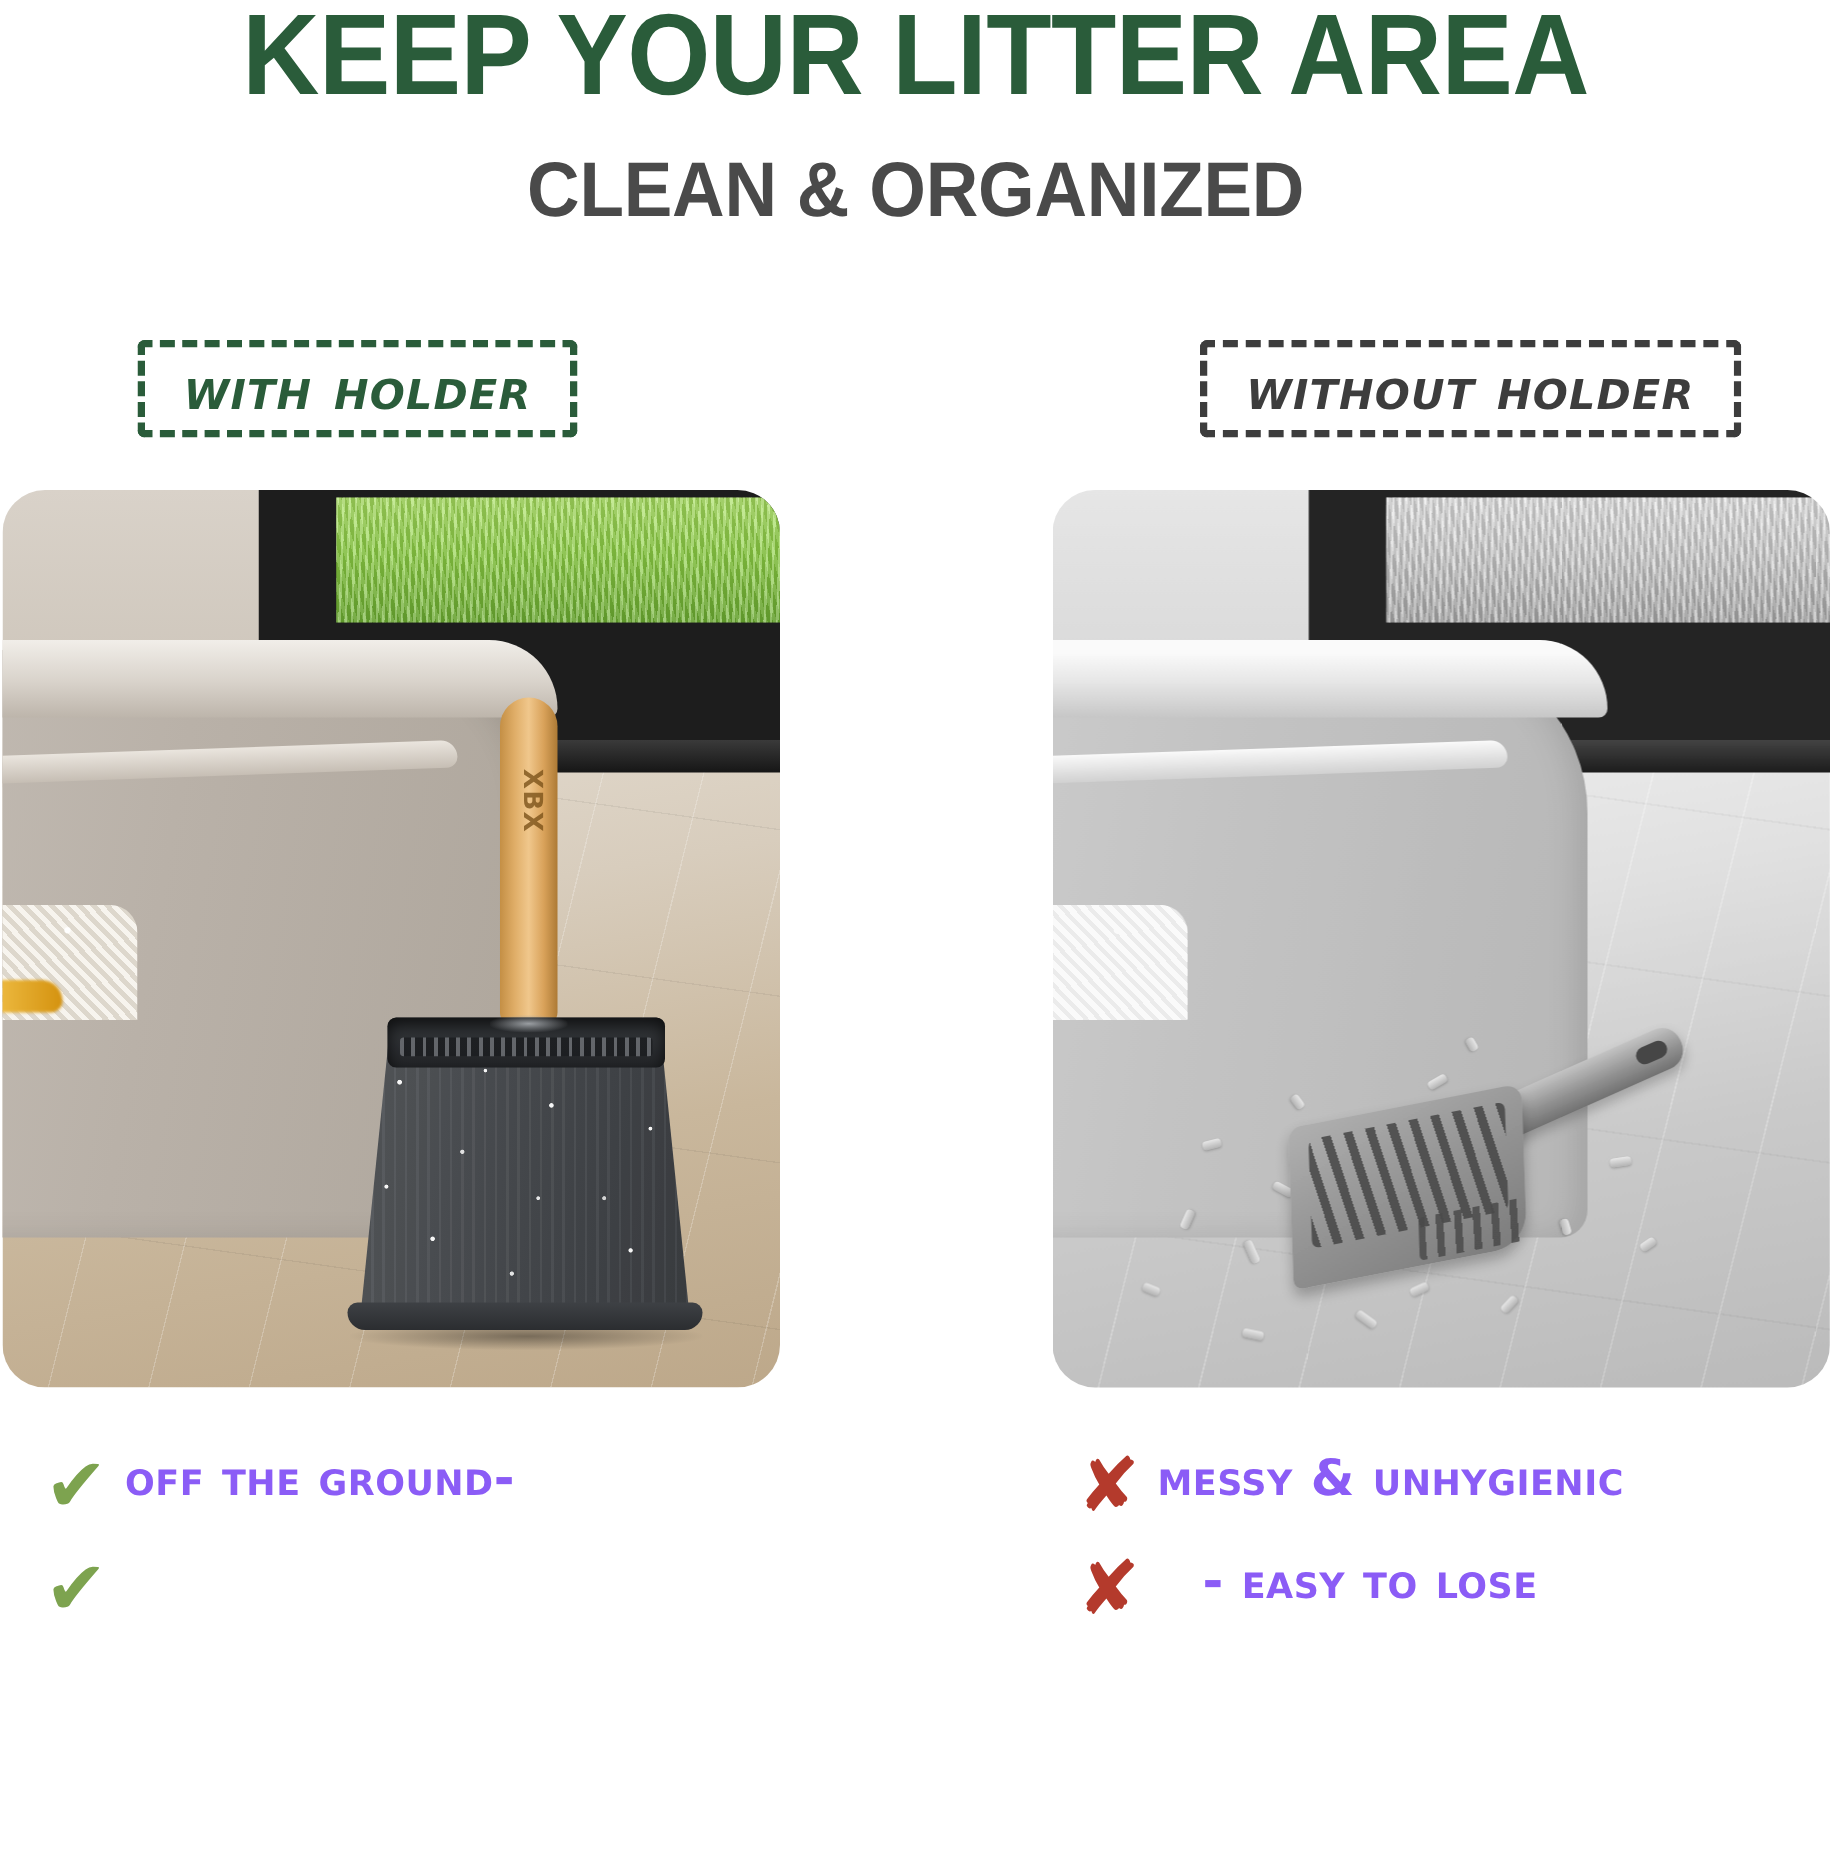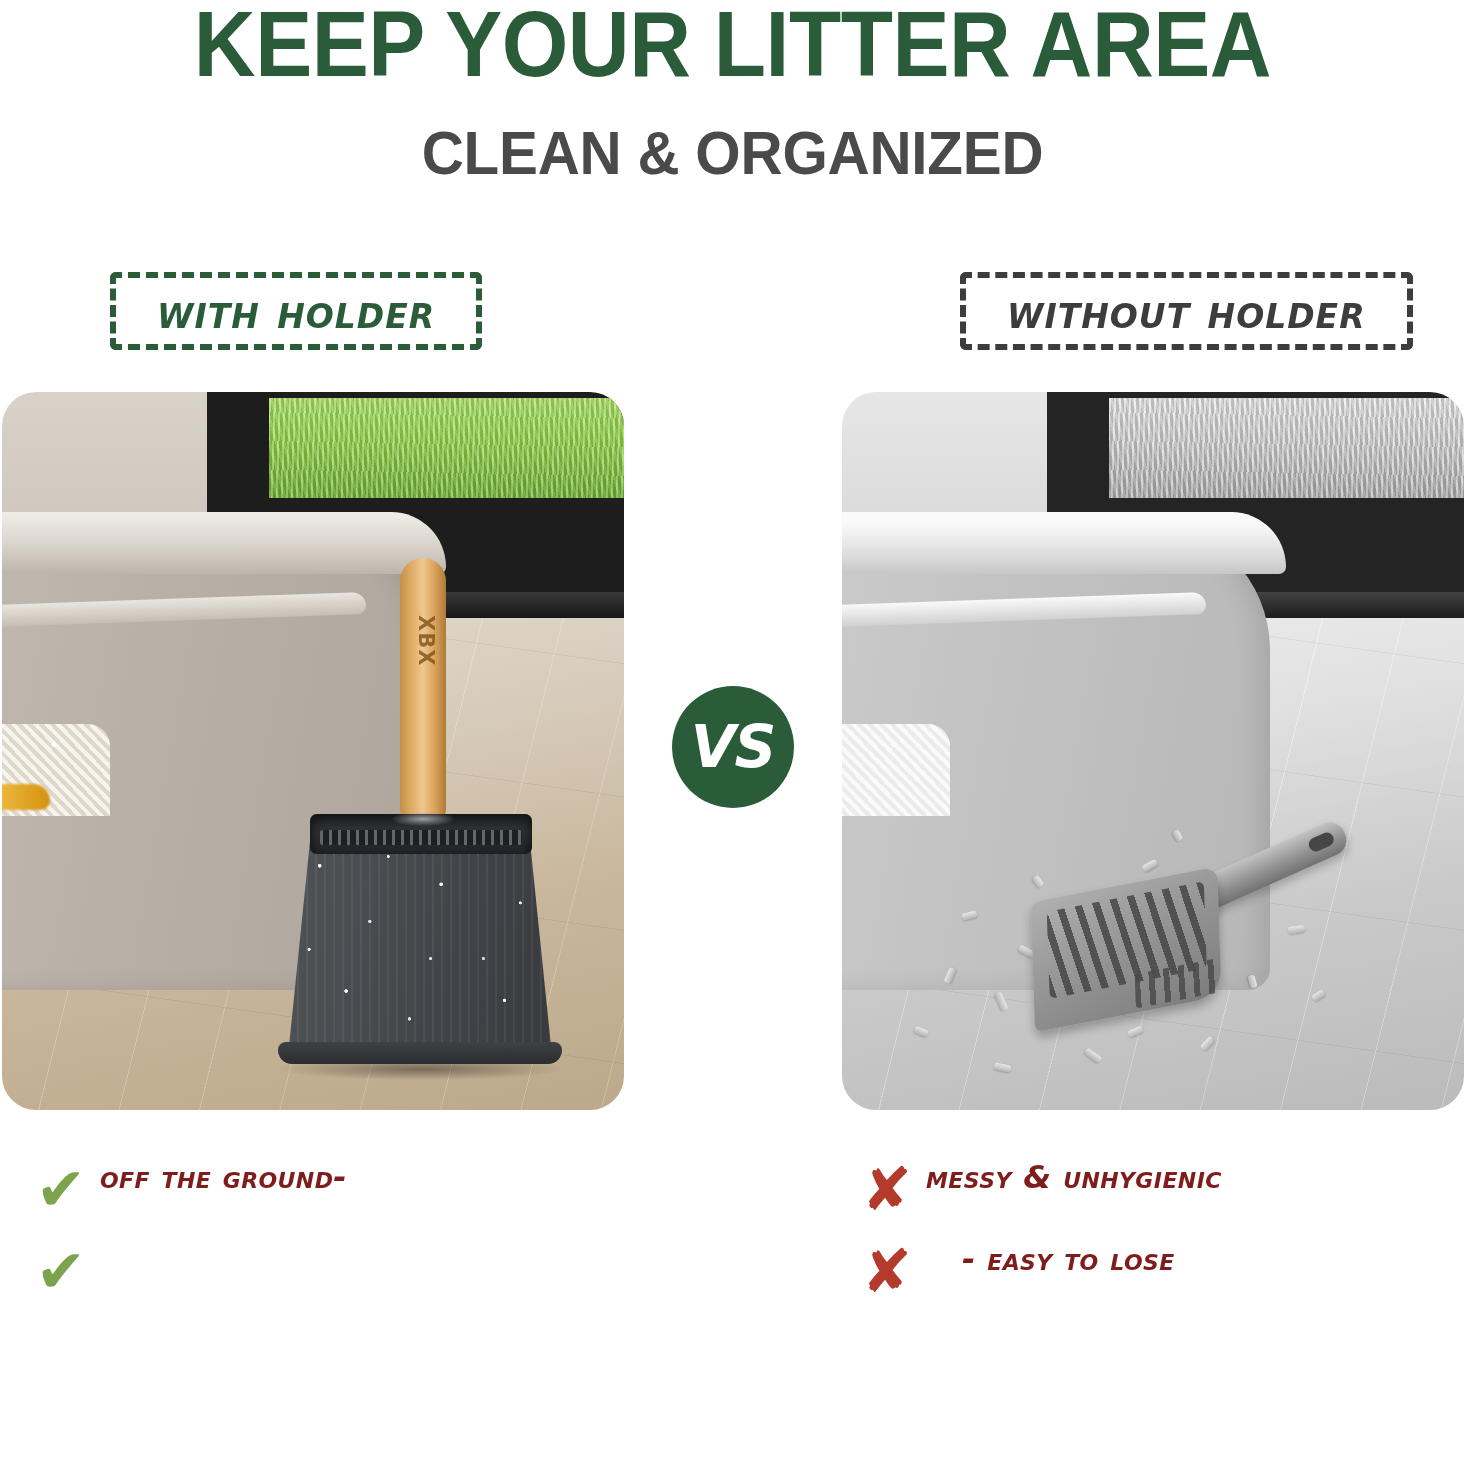--- a/index.html
+++ b/index.html
@@ -55,21 +55,21 @@
   }
 
   
   .badge {
     position: absolute;
     top: 272px;
     height: 78px;
     display: flex;
     align-items: center;
     justify-content: center;
-    padding: 0 41px;
+    padding: 0 31px;
     border: 6px dashed #2a5c3a;
     border-radius: 6px;
   }
   .badge-left  { left: 110px;  }
   .badge-right { left: 960px;  border-color: #3d3d3d; }
 
   .badge-text {
     font-family: "DejaVu Sans", sans-serif;
     font-weight: bold;
     font-style: italic;
@@ -373,25 +373,24 @@
     padding-top: 4px;
     text-align: center;
   }
   .mark-check { color: #7da34f; }
   .mark-x     { color: #b43a2c; }
 
   .bullet-lines {
     flex: 1 1 auto;
     font-family: "DejaVu Sans", sans-serif;
     font-weight: bold;
-    font-style: italic;
-    font-size: 32px;
+    font-size: 40px;
     line-height: 1.42;
     letter-spacing: .4px;
-    color: #7f1d1d;
+    color: #8b5cf6;
     font-variant: small-caps;
     text-transform: lowercase;
   }
   .bullet-lines .l2 { display: block; }
 
   .bullets-right .bullet-lines { text-align: left; }
   .bullets-right .bullet:nth-child(2) .bullet-lines .l2 { padding-left: 36px; }
 </style>
 </head>
 <body>
@@ -496,23 +495,20 @@
           <div class="scoop-hole"></div>
         </div>
         <div class="scoop-head">
           <div class="scoop-slots"></div>
         </div>
         <div class="scoop-slots2"></div>
       </div>
     </div>
   </div>
 
-  <div class="vs-badge">
-    <span class="vs-text">VS</span>
-  </div>
 
   <div class="bullets bullets-left">
 
     <div class="bullet">
       <span class="mark mark-check">✔</span>
       <span class="bullet-lines">
         <span>Off the ground-</span>
       </span>
     </div>
 

